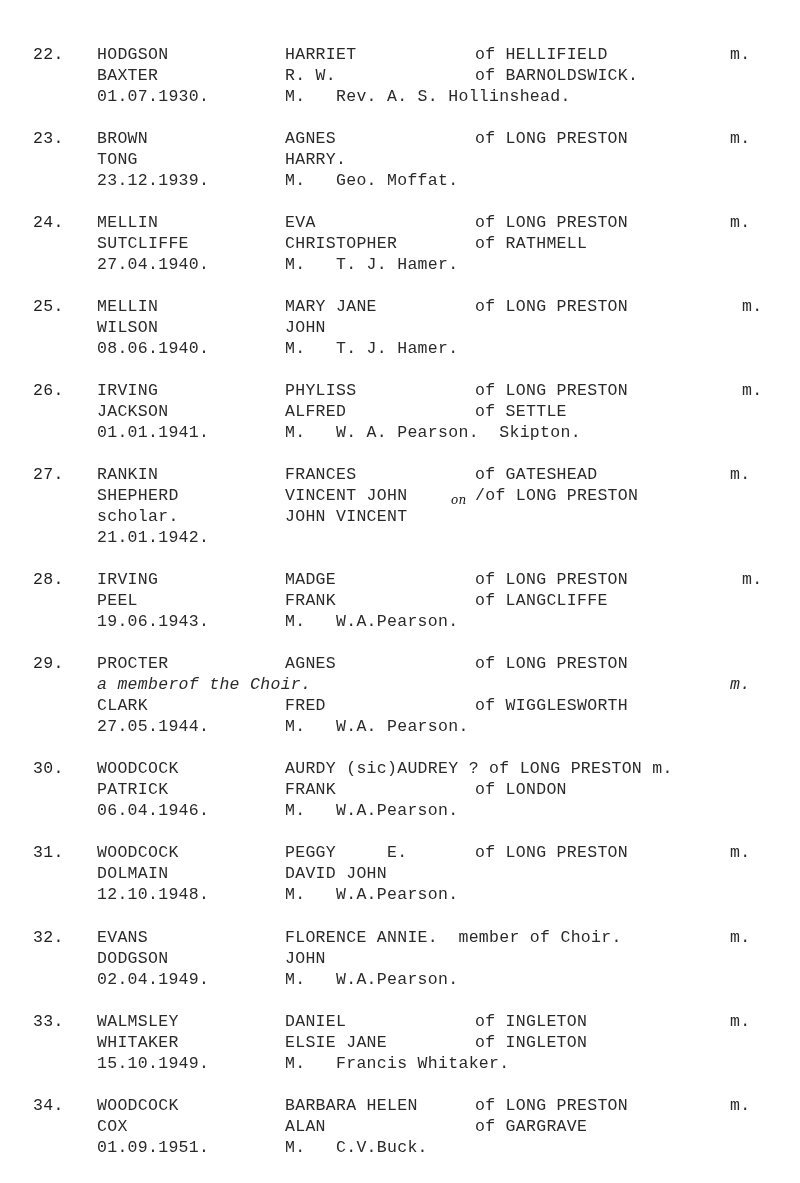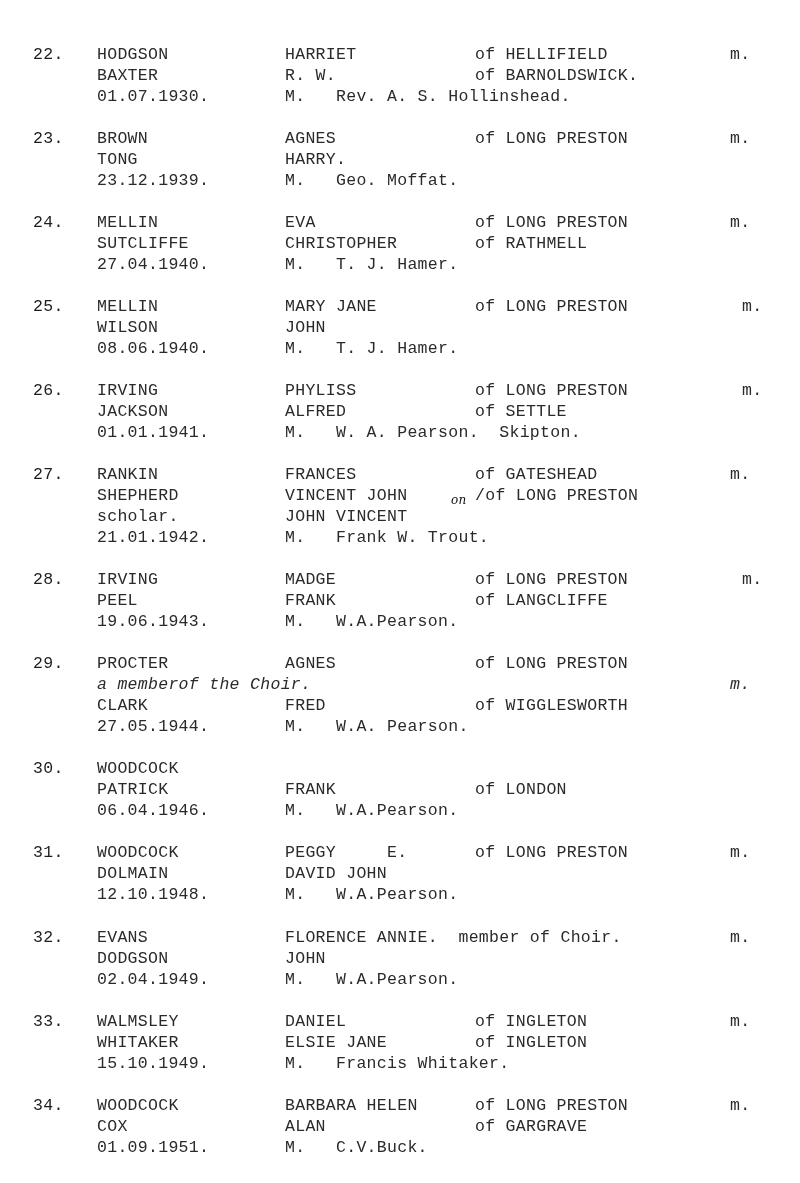--- a/index.html
+++ b/index.html
@@ -41,35 +41,35 @@
     </div>
     <div class="entry" style="top: 380px;">
       <div class="line" style="top: 0px;"><span class="c-num">26.</span><span class="c-a">IRVING</span><span class="c-b">PHYLISS</span><span class="c-c">of LONG PRESTON</span><span class="c-m" style="left: 742px;">m.</span></div>
       <div class="line" style="top: 21px; padding-left: 20px;"><span class="c-a">JACKSON</span><span class="c-b">ALFRED</span><span class="c-c">of SETTLE</span></div>
       <div class="line" style="top: 42px;"><span class="c-a">01.01.1941.</span><span class="c-b">M.   W. A. Pearson.  Skipton.</span></div>
     </div>
     <div class="entry" style="top: 464px;">
       <div class="line" style="top: 0px;"><span class="c-num">27.</span><span class="c-a">RANKIN</span><span class="c-b">FRANCES</span><span class="c-c">of GATESHEAD</span><span class="c-m" style="left: 730px;">m.</span></div>
       <div class="line" style="top: 21px;"><span class="c-a">SHEPHERD</span><span class="c-b">VINCENT JOHN</span><span class="c-c">/of LONG PRESTON</span><span class="hand" style="left: 451px; top: 5px;">on</span></div>
       <div class="line" style="top: 42px;"><span class="c-a">scholar.</span><span class="c-b">JOHN VINCENT</span></div>
-      <div class="line" style="top: 63px;"><span class="c-a">21.01.1942.</span><span class="c-b">M.   Frank W. Trout.</span></div>
+      <div class="line" style="top: 63px;"><span class="c-a">21.01.1942.</span></div>
     </div>
     <div class="entry" style="top: 569px;">
       <div class="line" style="top: 0px;"><span class="c-num">28.</span><span class="c-a">IRVING</span><span class="c-b">MADGE</span><span class="c-c">of LONG PRESTON</span><span class="c-m" style="left: 742px;">m.</span></div>
       <div class="line" style="top: 21px;"><span class="c-a">PEEL</span><span class="c-b">FRANK</span><span class="c-c">of LANGCLIFFE</span></div>
       <div class="line" style="top: 42px; padding-left: 16px;"><span class="c-a">19.06.1943.</span><span class="c-b">M.   W.A.Pearson.</span></div>
     </div>
     <div class="entry" style="top: 653px;">
       <div class="line" style="top: 0px;"><span class="c-num">29.</span><span class="c-a">PROCTER</span><span class="c-b">AGNES</span><span class="c-c">of LONG PRESTON</span></div>
       <div class="line" style="top: 21px; font-style: italic;"><span class="c-a">a memberof the Choir.</span><span class="c-m" style="left: 730px;">m.</span></div>
       <div class="line" style="top: 42px;"><span class="c-a">CLARK</span><span class="c-b">FRED</span><span class="c-c">of WIGGLESWORTH</span></div>
       <div class="line" style="top: 63px;"><span class="c-a">27.05.1944.</span><span class="c-b">M.   W.A. Pearson.</span></div>
     </div>
     <div class="entry" style="top: 758px;">
-      <div class="line" style="top: 0px;"><span class="c-num">30.</span><span class="c-a">WOODCOCK</span></div>
+      <div class="line" style="top: 0px;"><span class="c-num">30.</span><span class="c-a">WOODCOCK</span><span class="c-b">AURDY (sic)AUDREY ? of LONG PRESTON m.</span></div>
       <div class="line" style="top: 21px;"><span class="c-a">PATRICK</span><span class="c-b">FRANK</span><span class="c-c">of LONDON</span></div>
       <div class="line" style="top: 42px;"><span class="c-a">06.04.1946.</span><span class="c-b">M.   W.A.Pearson.</span></div>
     </div>
     <div class="entry" style="top: 842px;">
       <div class="line" style="top: 0px;"><span class="c-num">31.</span><span class="c-a">WOODCOCK</span><span class="c-b">PEGGY     E.</span><span class="c-c">of LONG PRESTON</span><span class="c-m" style="left: 730px;">m.</span></div>
       <div class="line" style="top: 21px;"><span class="c-a">DOLMAIN</span><span class="c-b">DAVID JOHN</span></div>
       <div class="line" style="top: 42px;"><span class="c-a">12.10.1948.</span><span class="c-b">M.   W.A.Pearson.</span></div>
     </div>
     <div class="entry" style="top: 927px;">
       <div class="line" style="top: 0px;"><span class="c-num">32.</span><span class="c-a">EVANS</span><span class="c-b">FLORENCE ANNIE.  member of Choir.</span><span class="c-m" style="left: 730px;">m.</span></div>

